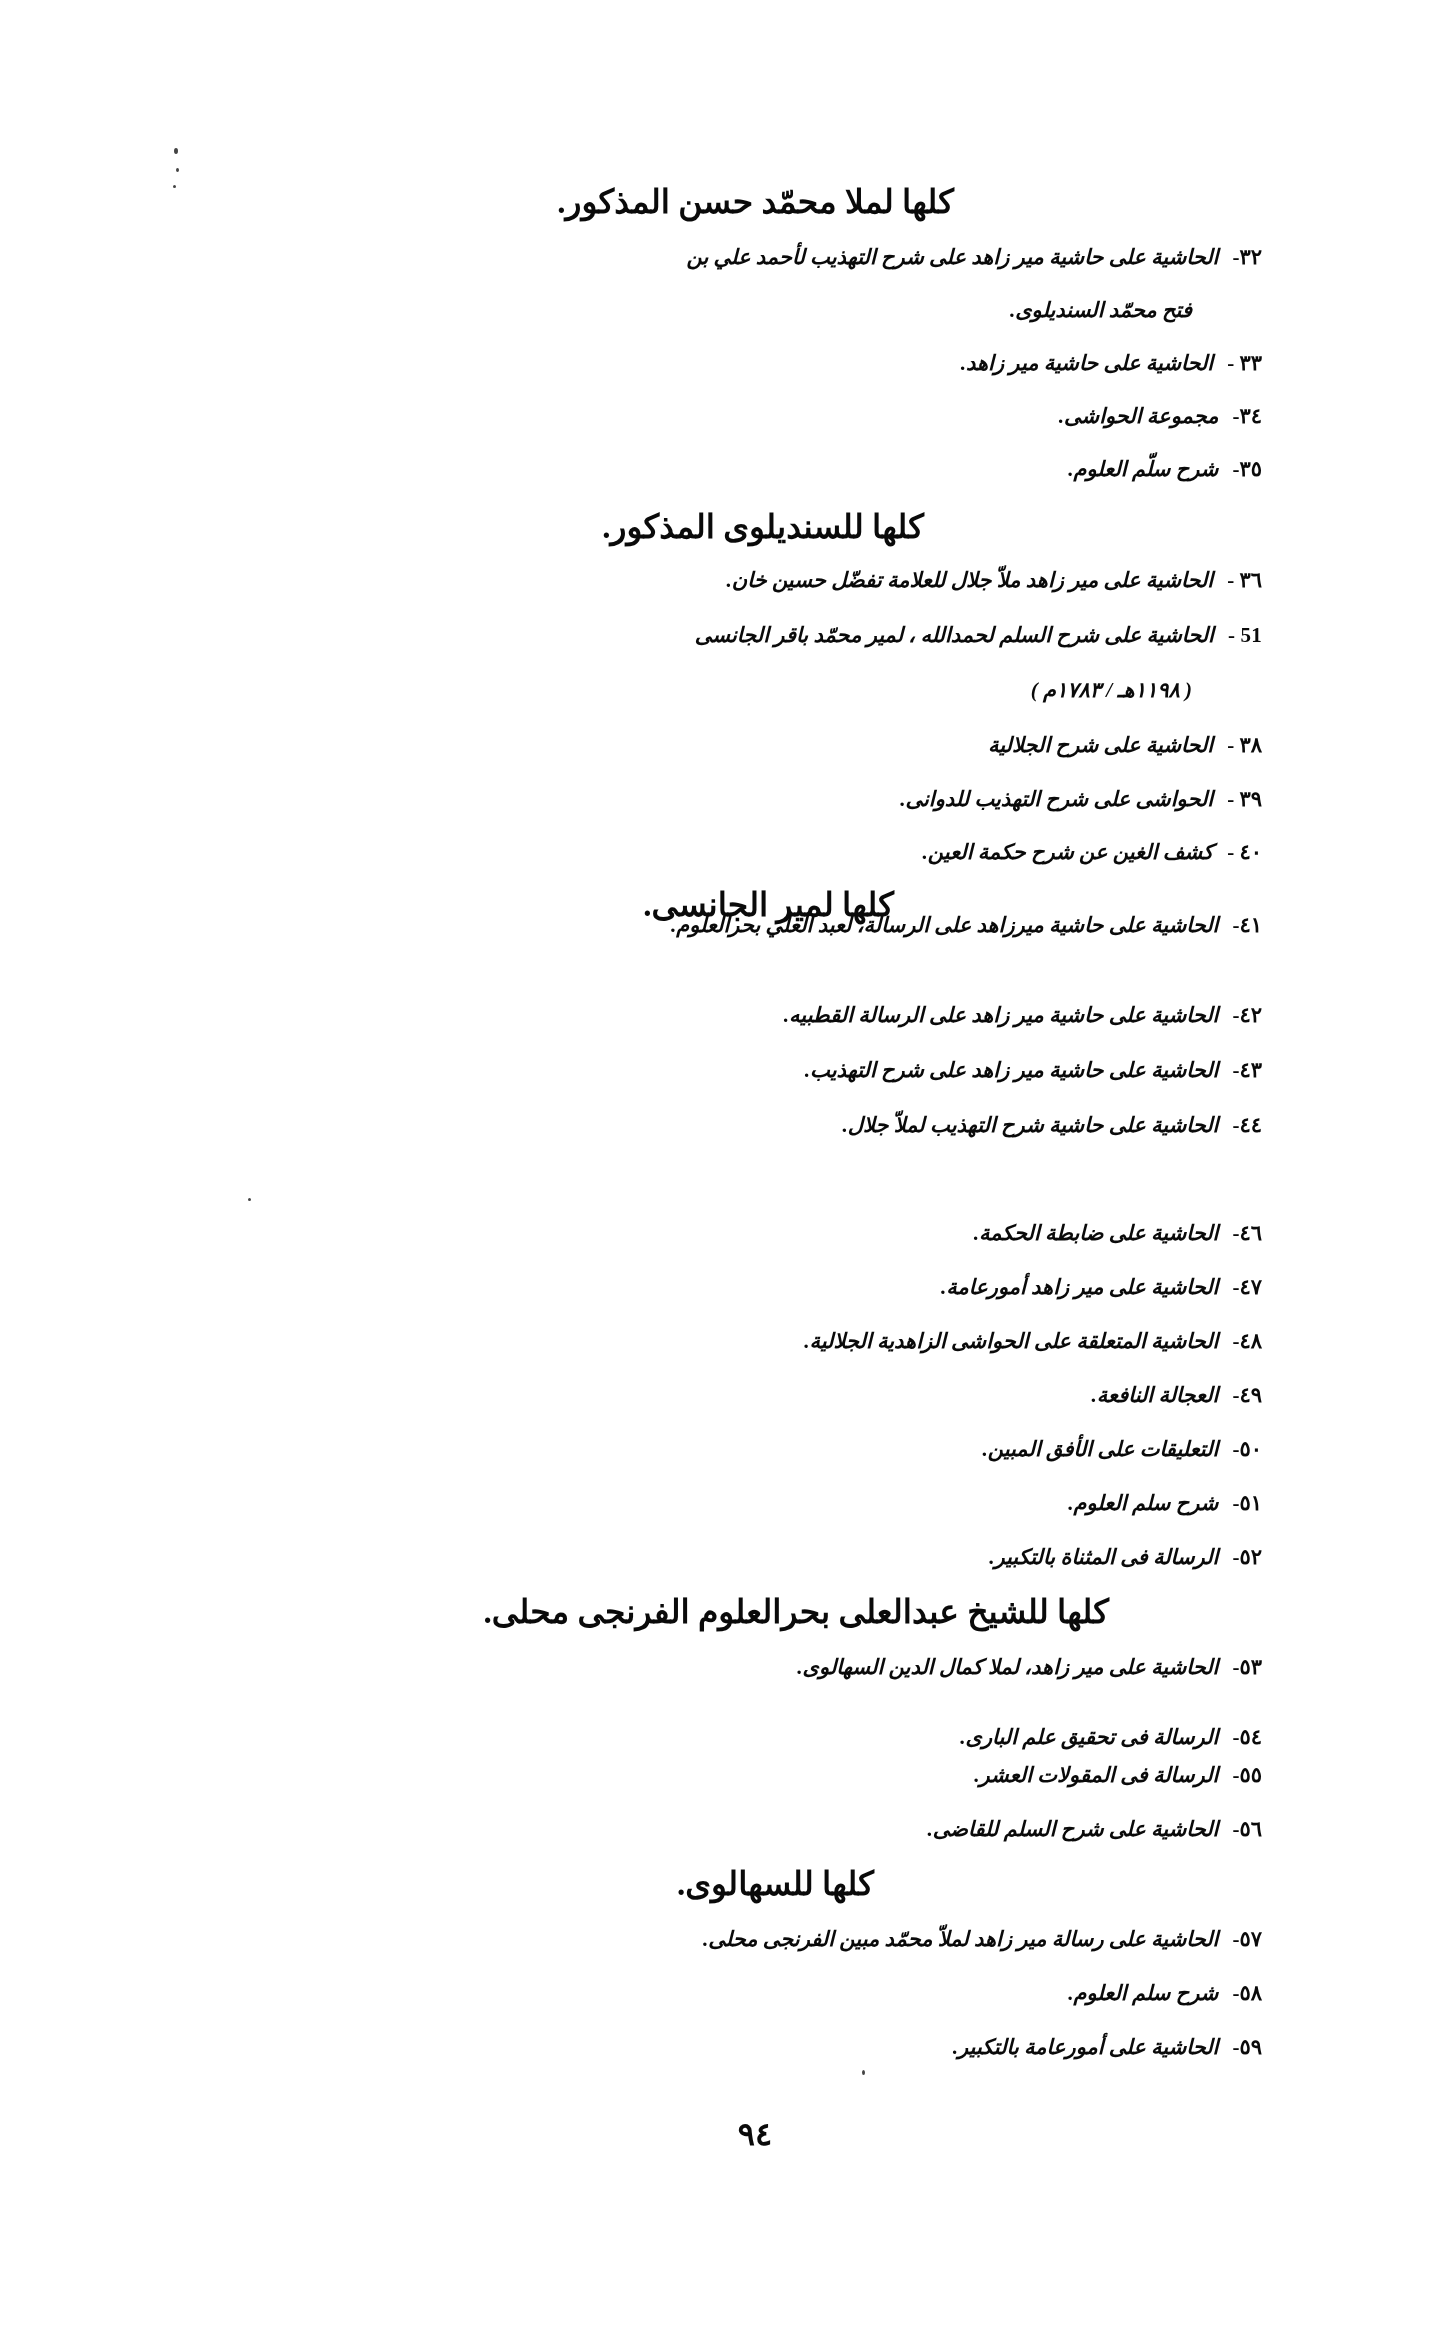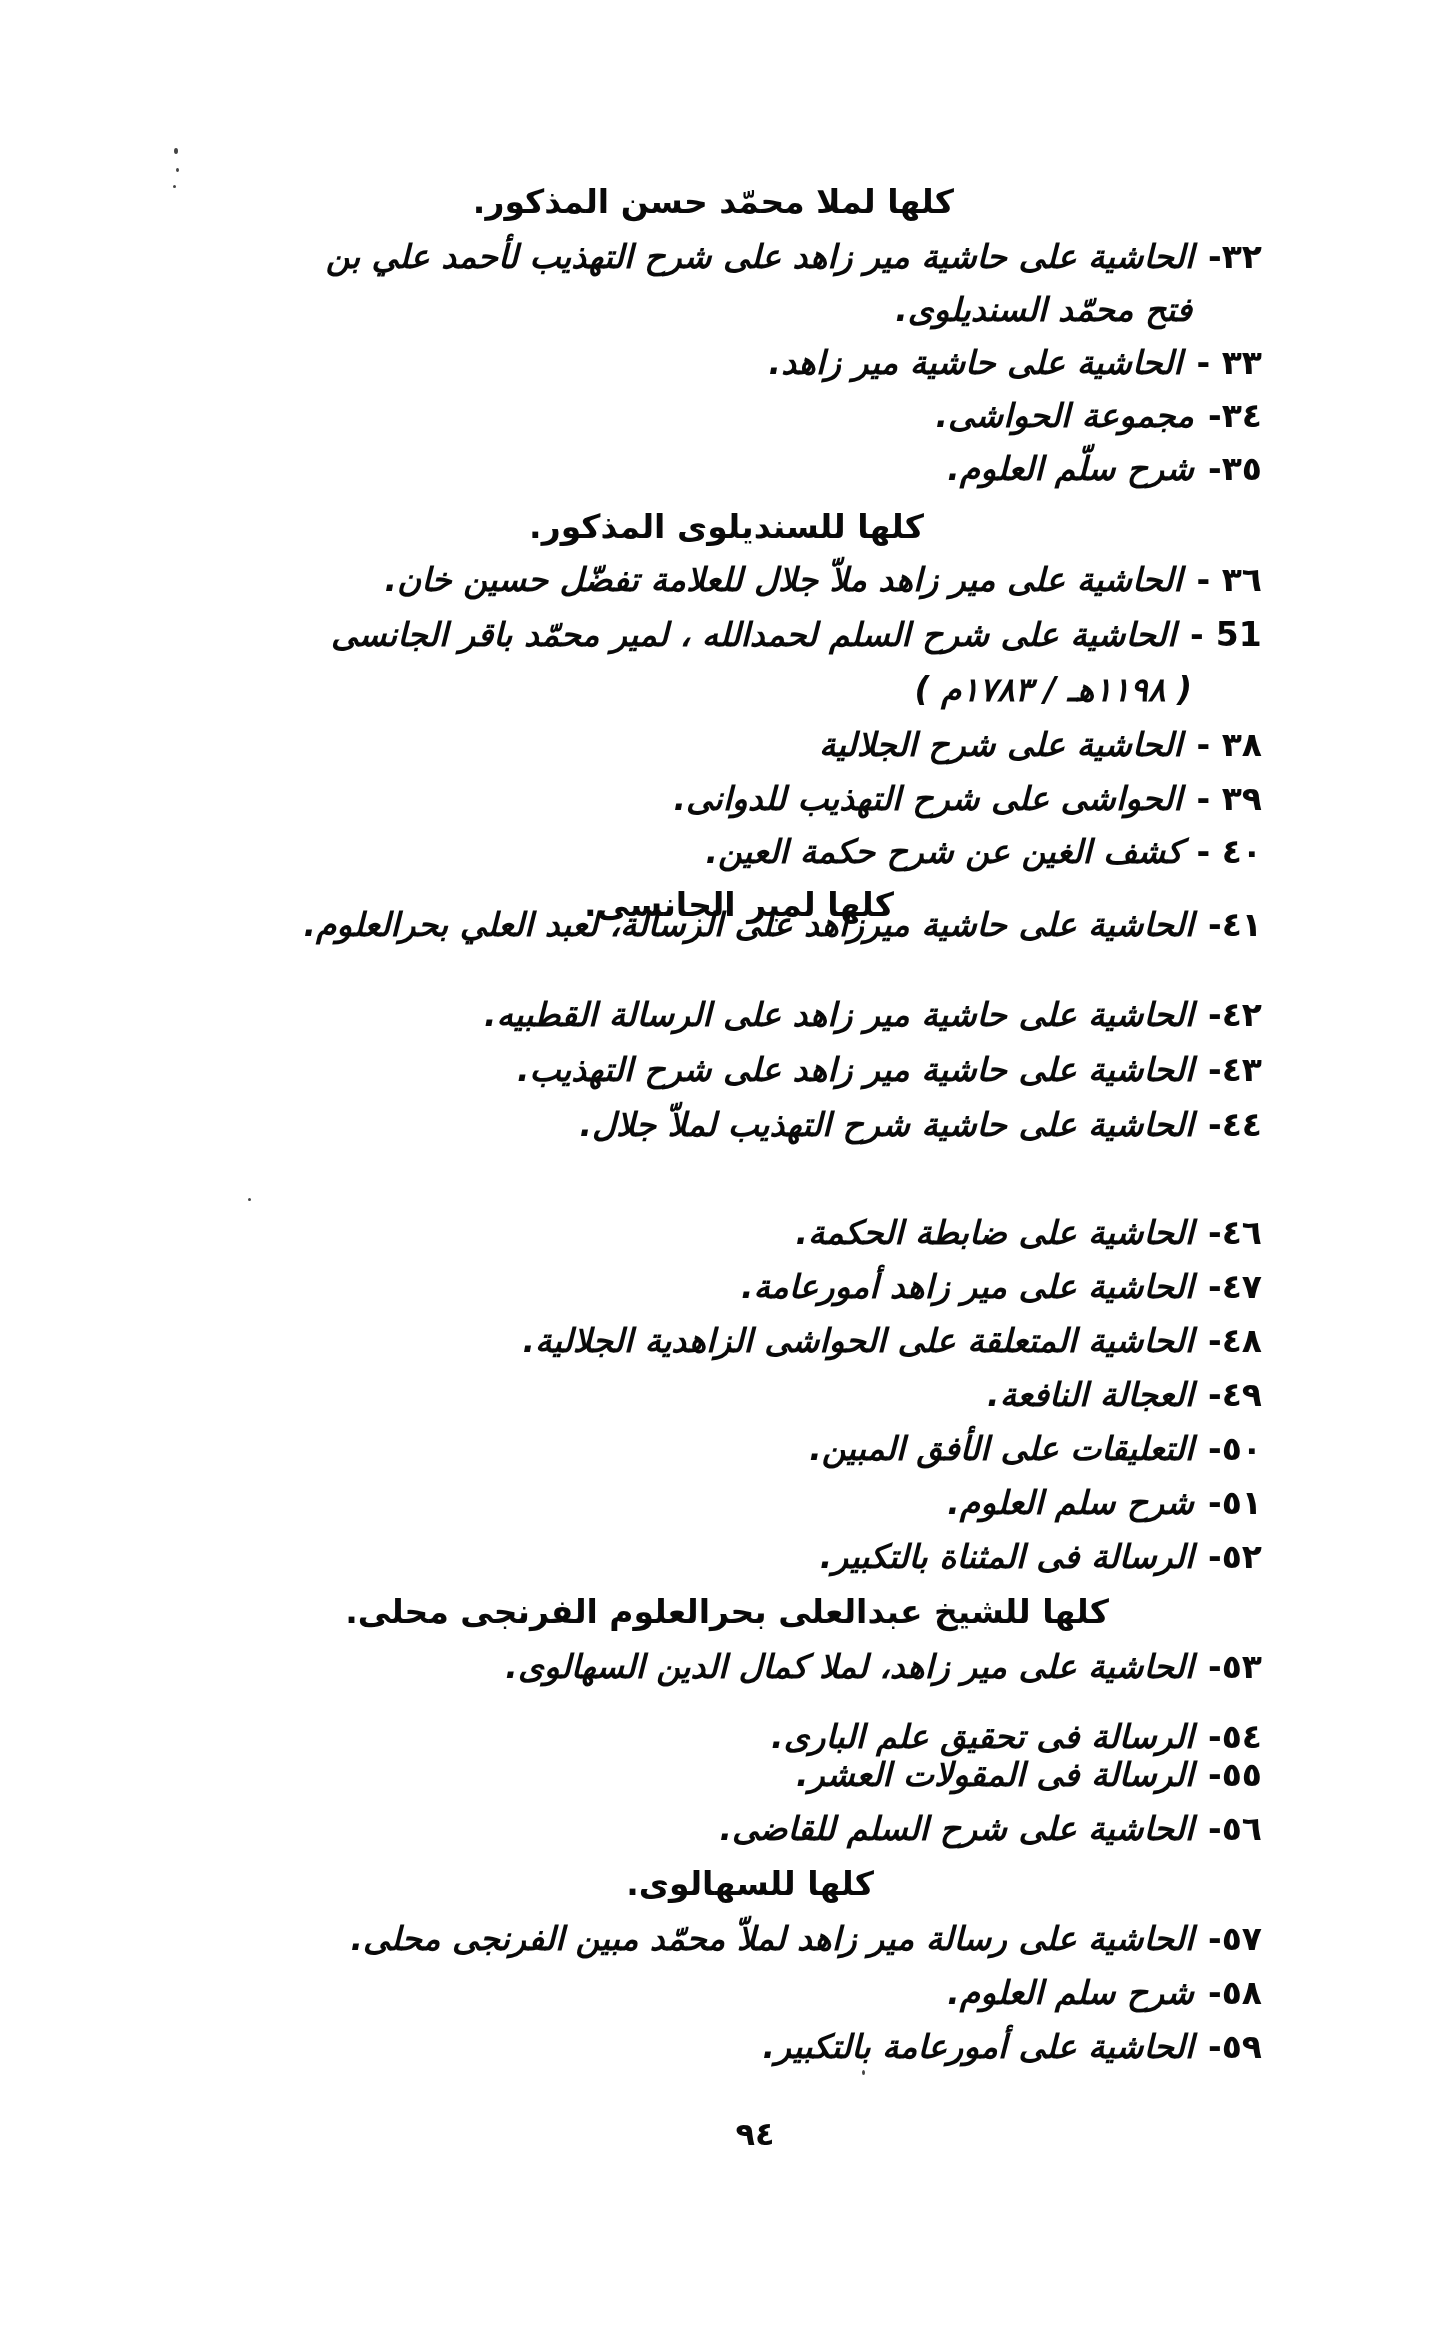--- a/index.html
+++ b/index.html
@@ -1,23 +1,23 @@
 <!DOCTYPE html>
 <html><head>
   <meta charset="utf-8">
   <style>
     html, body { margin: 0; padding: 0; background: #ffffff; }
     body {
       width: 1454px; height: 2332px; position: relative; overflow: hidden;
       font-family: "DejaVu Sans", sans-serif; color: #0a0a0a;
     }
-    .page { position: absolute; left: 0; top: 0; width: 1454px; height: 1872px; }
+    .page { position: absolute; left: 0; top: 0; width: 1454px; height: 1872px; font-family: Liberation Serif, serif; }
     .line {
       position: absolute; direction: rtl; text-align: right;
-      font-weight: bold; font-style: italic; font-size: 33px; line-height: 50px;
+      font-weight: bold; font-style: italic; font-size: 21px; line-height: 50px;
       white-space: nowrap; letter-spacing: 0.2px;
     }
     .entry { right: 192px; }
     .cont { right: 262px; }
     .group {
       font-style: normal; font-size: 33px;
     }
     .num { font-style: normal; display: inline-block; margin-left: 14px; }
     .page-number {
       position: absolute; top: 2115px; left: 0; width: 1454px; text-align: center;

